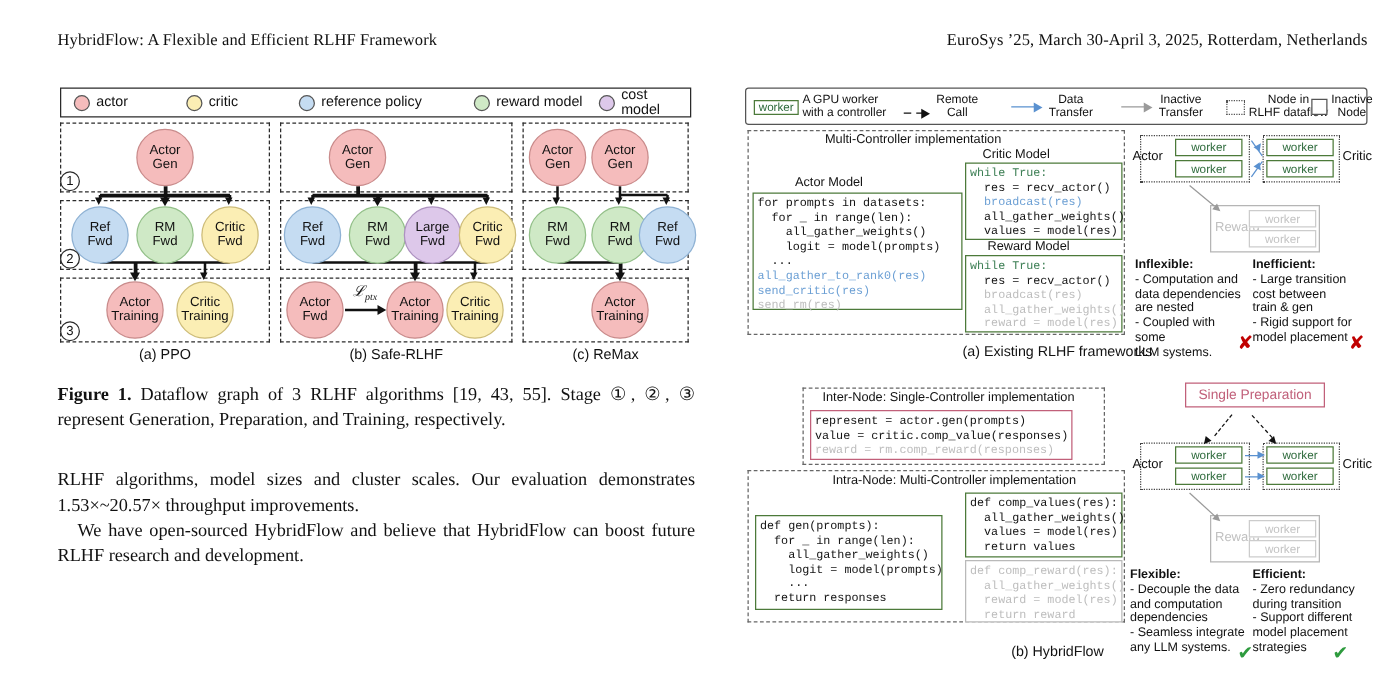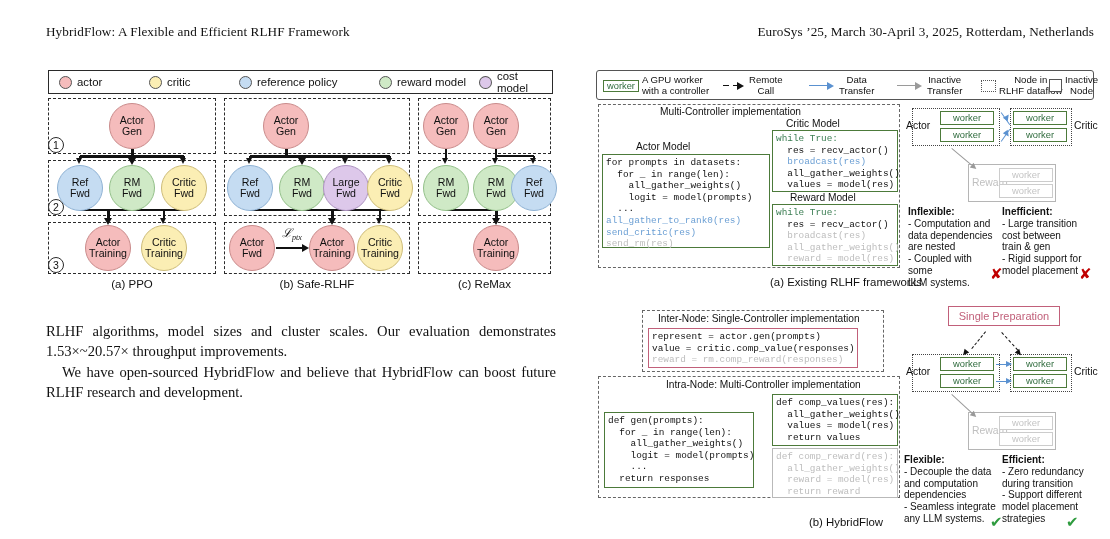--- a/index.html
+++ b/index.html
@@ -317,36 +317,37 @@
         <div class="hline" style="left: 400px; top: 140.9px; width: 50px; height: 2.2px;"></div>
         <div class="vline" style="left: 448.5px; top: 142px; width: 3px; height: 9px;"></div>
         <div class="arrow" style="left: 445.5px; top: 150px;"></div>
         <div class="node n-actor" style="left: 427px; top: 157px; width: 46px; height: 46px;">
           <span>Actor</span>
           <span>Training</span>
         </div>
         <div class="subcap" style="left: 372px; top: 210px; width: 133px;">(c) ReMax</div>
       </div>
 
+    <div class="cap"><b>Figure 1.</b><span> Dataflow graph of 3 RLHF algorithms [19, 43, 55]. Stage ①, ②, ③ represent Generation, Preparation, and Training, respectively.</span></div>
 
     <div class="body-p p1">RLHF algorithms, model sizes and cluster scales. Our evaluation demonstrates 1.53×~20.57× throughput improvements.</div>
     <div class="body-p p2">We have open-sourced HybridFlow and believe that HybridFlow can boost future RLHF research and development.</div>
   </div>
 
   <div class="col-right">
     <div class="fig2" id="fig2">
         <div class="legend2">
           <div style="position: absolute; left: 6px; top: 4px; display: flex; align-items: center; gap: 3px;">
             <span class="workerchip">worker</span>
             <div class="l2txt">
               <div>A GPU worker</div>
               <div>with a controller</div>
             </div>
           </div>
-          <div style="position: absolute; left: 126px; top: 4px; display: flex; align-items: center; gap: 4px;">
+          <div style="position: absolute; left: 126px; top: 4px; display: flex; align-items: flex-end; gap: 4px;">
             <div style="position: relative; width: 22px; height: 10px;">
               <div style="position: absolute; left: 0px; top: 4px; width: 6px; border-top: 1.8px solid rgb(17, 17, 17);"></div>
               <div style="position: absolute; left: 10px; top: 4px; width: 5px; border-top: 1.8px solid rgb(17, 17, 17);"></div>
               <div style="position: absolute; left: 14px; top: 1px; width: 0px; height: 0px; border-top: 4px solid transparent; border-bottom: 4px solid transparent; border-left: 7px solid rgb(17, 17, 17);"></div>
             </div>
             <div class="l2txt" style="text-align: center;">
               <div>Remote</div>
               <div>Call</div>
             </div>
           </div>

